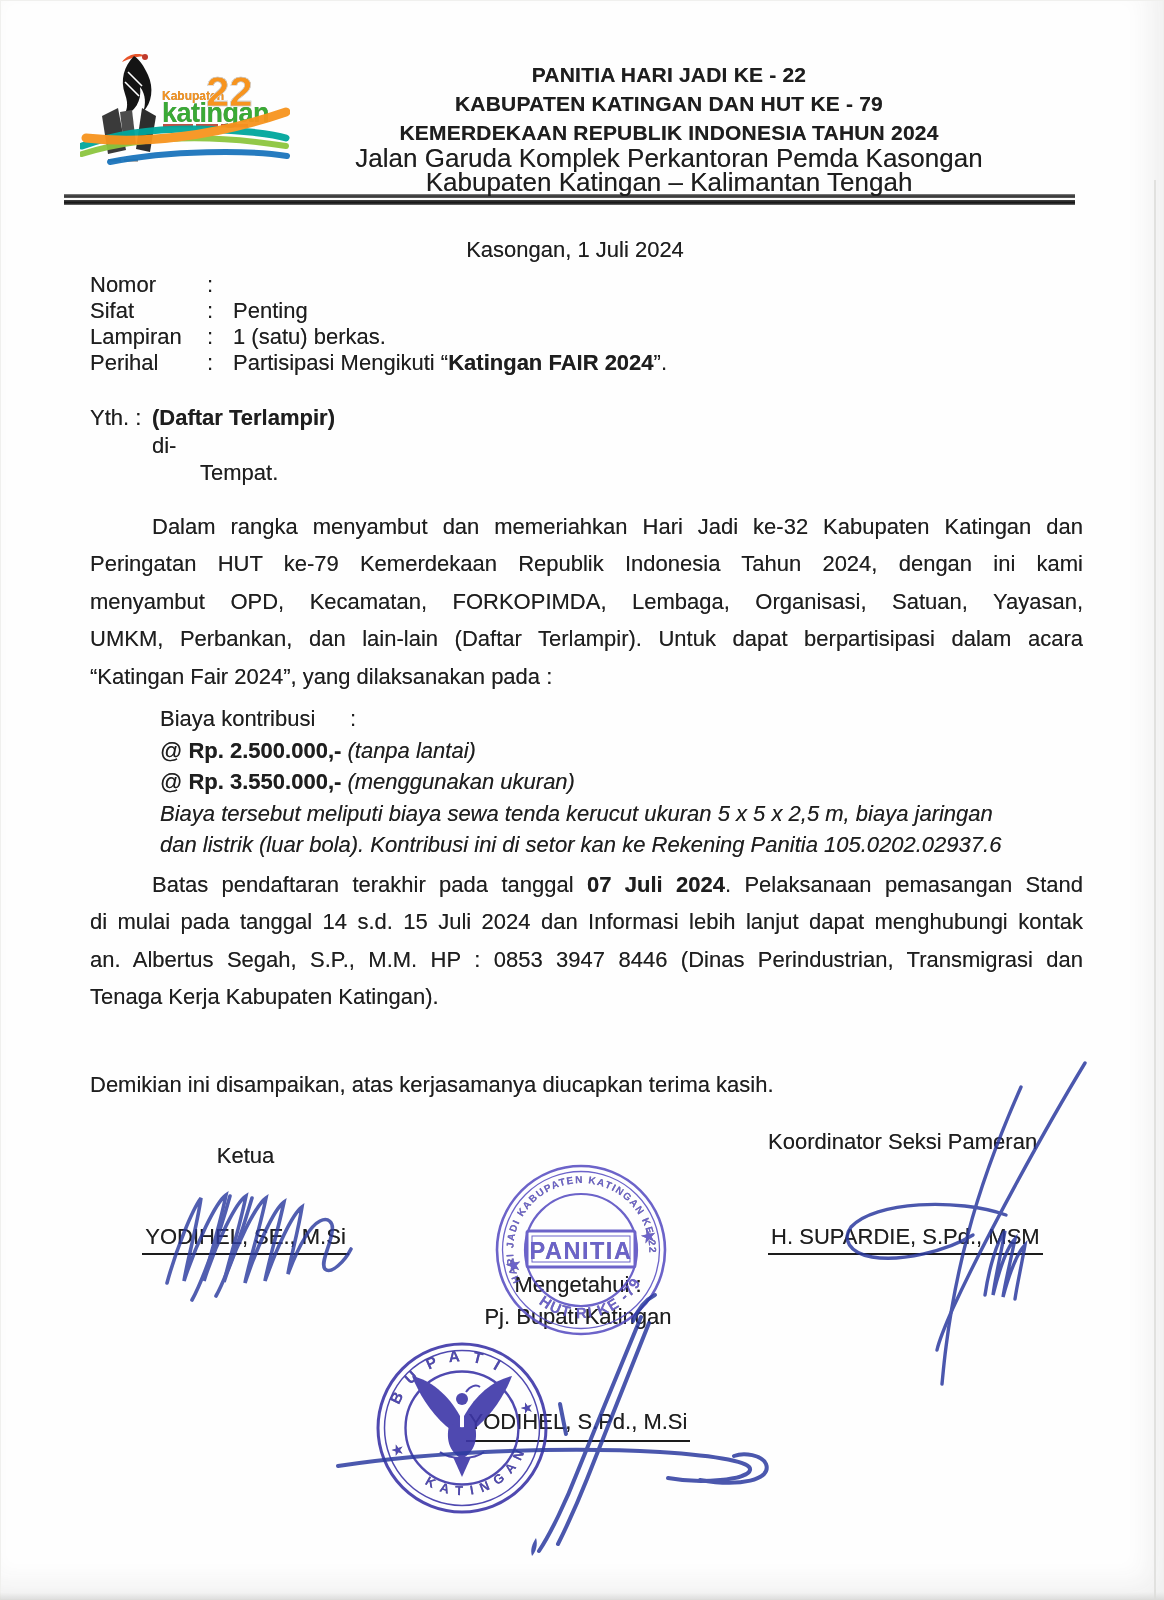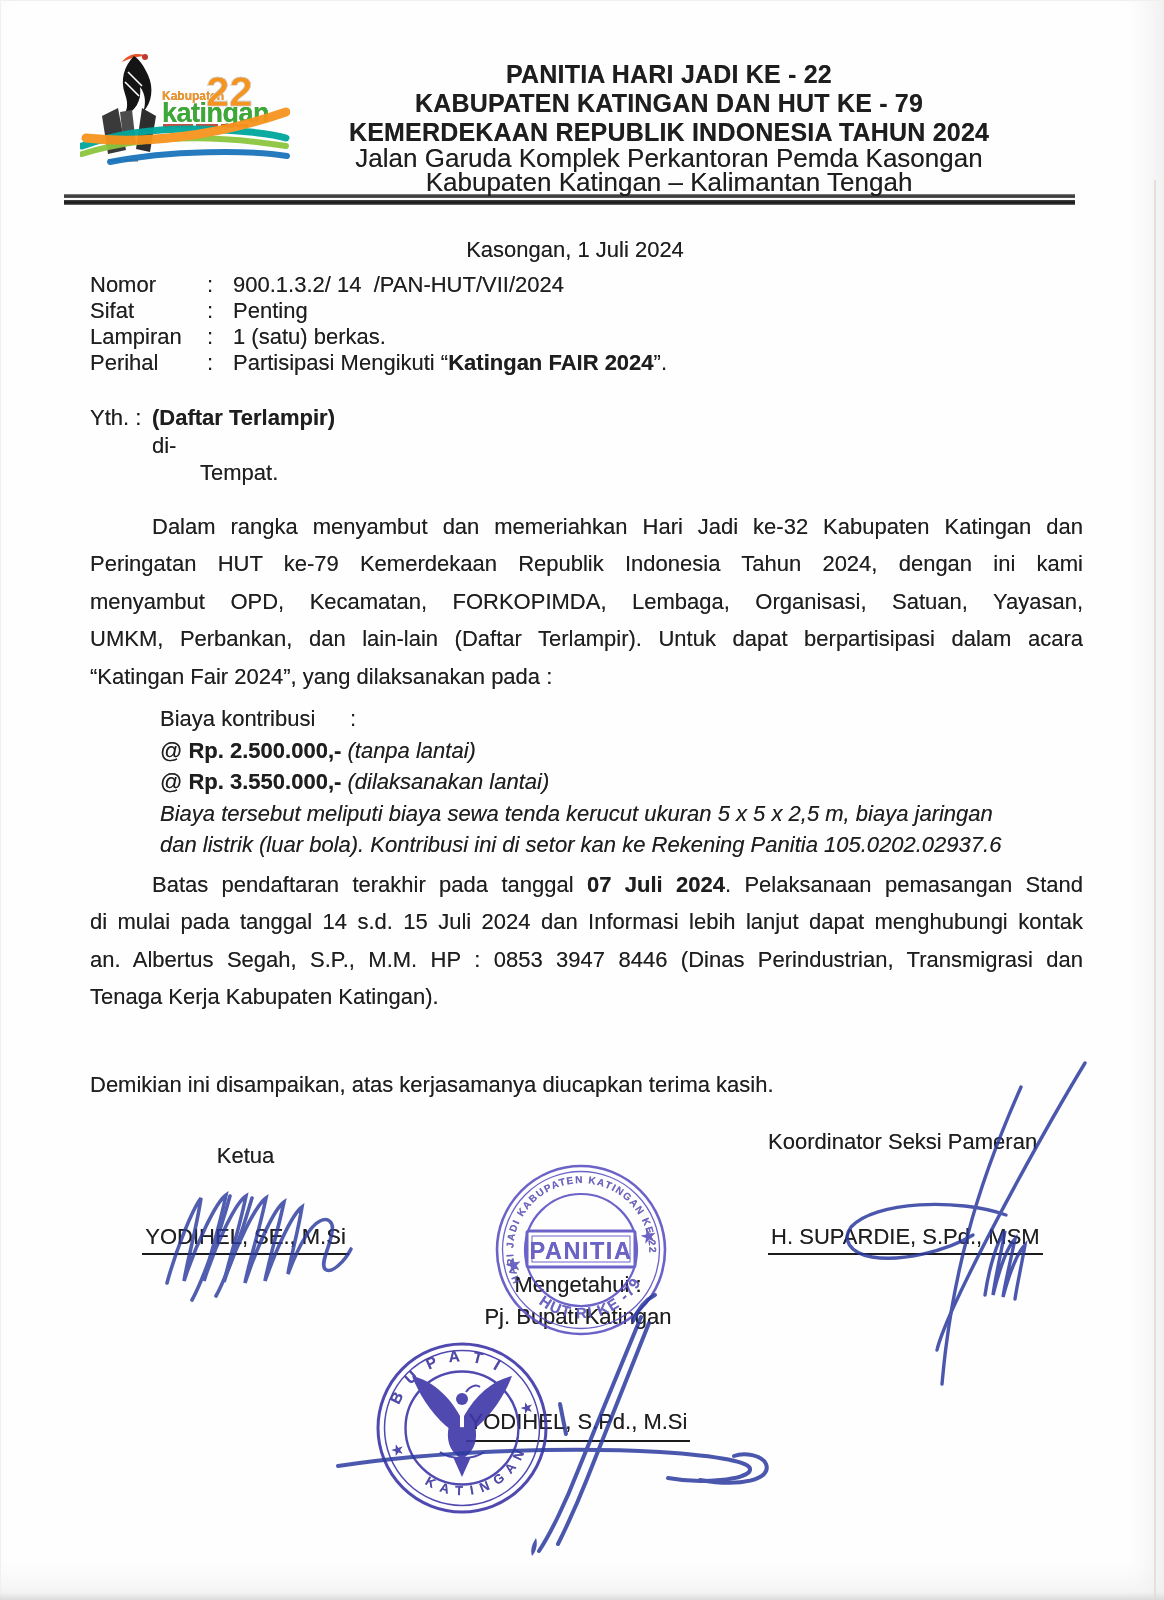--- a/index.html
+++ b/index.html
@@ -10,21 +10,21 @@
   .page::after{content:"";position:absolute;top:180px;bottom:0;right:8px;width:2px;
         background:#dcdcda;opacity:.8;}
   .page::before{content:"";position:absolute;left:0;right:0;bottom:0;height:8px;
         background:linear-gradient(180deg,rgba(0,0,0,0),rgba(90,90,85,.14));}
   .txtsoft{text-shadow:0 0 .5px rgba(0,0,0,.5);}
 
   
   .header{position:relative;padding-top:60px;height:134px;}
   .logo{position:absolute;left:80px;top:50px;width:210px;height:118px;}
   .head-text{margin-left:250px;margin-right:76px;text-align:center;}
-  .title-line{font-size:25px;font-weight:700;line-height:29px;letter-spacing:.2px;}
+  .title-line{font-size:21px;font-weight:700;line-height:29px;letter-spacing:.2px;}
   .addr-line{font-size:26px;line-height:23.5px;}
   .rule{margin-left:64px;width:1011px;height:11px;
         background:linear-gradient(180deg,#8a8a8a 0,#2e2e2e 2px,#555 3.5px,#fbfbfa 4.5px,#fbfbfa 6px,#3a3a3a 6.5px,#101010 9px,#777 11px);}
 
   
   .content{padding:0 81px 0 90px;font-size:22px;}
   .dateline{margin-top:31px;text-align:center;padding-right:23px;line-height:28px;}
   .meta{margin-top:8px;}
   .mrow{display:flex;line-height:26px;}
   .mlabel{width:117px;}
@@ -119,21 +119,20 @@
   <div class="rule"></div>
 
   <div class="content">
 
     <div class="dateline">Kasongan, 1 Juli 2024</div>
 
     <div class="meta">
       <div class="mrow">
         <span class="mlabel">Nomor</span>
         <span class="mcolon">:</span>
-        <span class="mval">900.1.3.2/ 14  /PAN-HUT/VII/2024</span>
       </div>
       <div class="mrow">
         <span class="mlabel">Sifat</span>
         <span class="mcolon">:</span>
         <span class="mval">Penting</span>
       </div>
       <div class="mrow">
         <span class="mlabel">Lampiran</span>
         <span class="mcolon">:</span>
         <span class="mval">1 (satu) berkas.</span>
@@ -162,21 +161,21 @@
       <div class="ln last">“Katingan Fair 2024”, yang dilaksanakan pada :</div>
     </div>
 
 
     <div class="fee">
       <div class="frow">
         <span class="flabel">Biaya kontribusi</span>
         <span>:</span>
       </div>
       <div>@ <b>Rp. 2.500.000,-</b> <i>(tanpa lantai)</i></div>
-      <div>@ <b>Rp. 3.550.000,-</b> <i>(dilaksanakan lantai)</i></div>
+      <div>@ <b>Rp. 3.550.000,-</b> <i>(menggunakan ukuran)</i></div>
       <div class="fnote">Biaya tersebut meliputi biaya sewa tenda kerucut ukuran 5 x 5 x 2,5 m, biaya jaringan</div>
       <div class="fnote">dan listrik (luar bola). Kontribusi ini di setor kan ke Rekening Panitia 105.0202.02937.6</div>
     </div>
 
     <div class="para p2">
       <div class="ln first">Batas pendaftaran terakhir pada tanggal <b>07 Juli 2024</b>. Pelaksanaan pemasangan Stand</div>
       <div class="ln">di mulai pada tanggal 14 s.d. 15 Juli 2024 dan Informasi lebih lanjut dapat menghubungi kontak</div>
       <div class="ln">an. Albertus Segah, S.P., M.M. HP : 0853 3947 8446 (Dinas Perindustrian, Transmigrasi dan</div>
       <div class="ln last">Tenaga Kerja Kabupaten Katingan).</div>
     </div>

